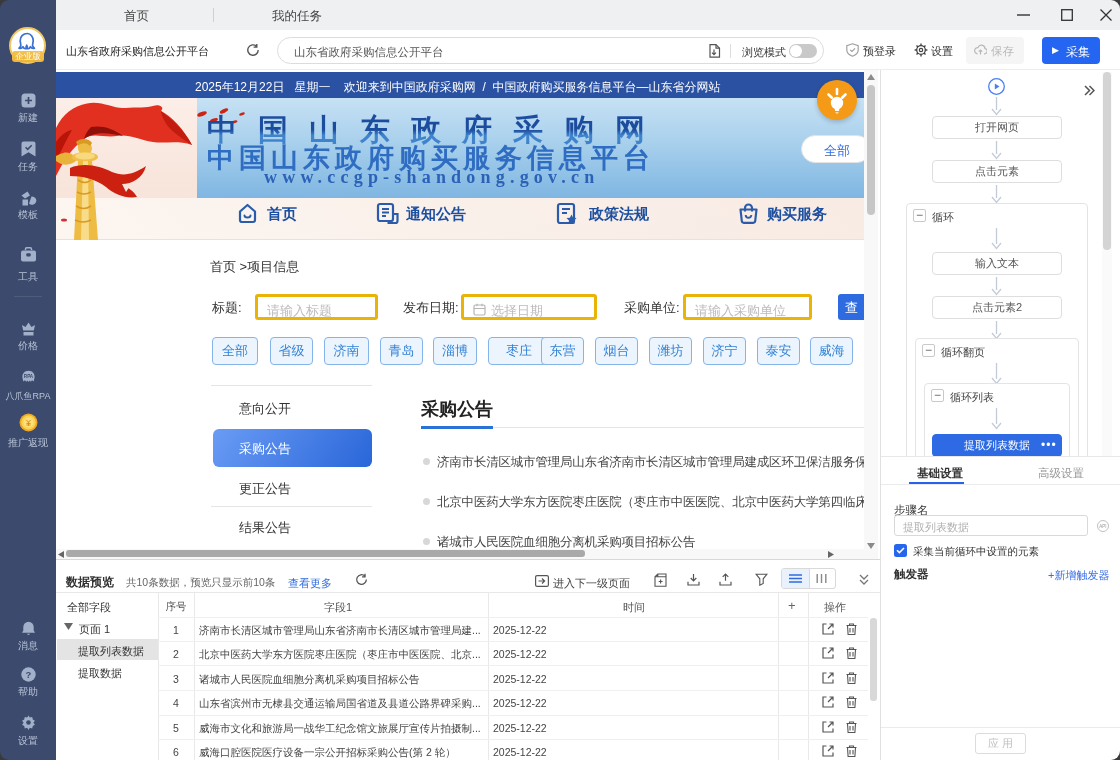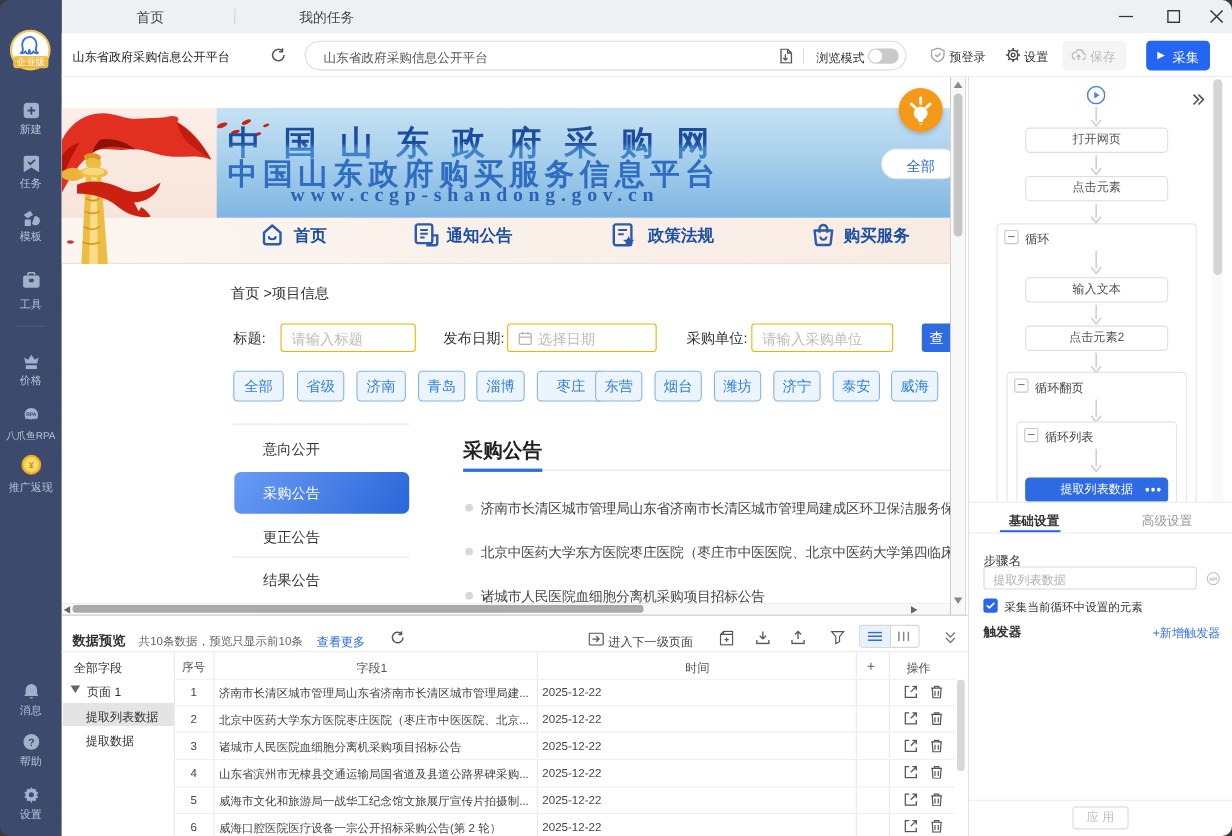--- a/index.html
+++ b/index.html
@@ -20,21 +20,21 @@
 .flowbox{position:absolute;left:51px;width:130px;height:23px;border:1px solid #dedede;border-radius:4px;background:#fff;font-size:11px;color:#555;text-align:center;line-height:21px;}
 .grp{position:absolute;border:1px solid #e4e4e4;border-radius:4px;background:#fff;}
 .minus{position:absolute;left:6px;top:5px;width:13px;height:13px;border:1px solid #c9c9c9;border-radius:2px;color:#666;font-size:12px;line-height:10px;text-align:center;background:#fff;}
 .grpt{position:absolute;left:25px;top:6px;font-size:11px;color:#444;}
 .fbtn{position:absolute;top:267px;height:28px;background:#ecf5fd;border:1px solid #85b4e8;border-radius:4px;font-size:13px;color:#3181d6;text-align:center;line-height:26px;}
 .mitem{position:absolute;font-size:13px;color:#333;}
 .bullet{position:absolute;width:7px;height:7px;border-radius:50%;background:#d8d8d8;}
 .litem{position:absolute;font-size:12.5px;color:#444;white-space:nowrap;letter-spacing:-0.2px;}
 .navt{position:absolute;top:7px;font-size:15px;font-weight:bold;color:#1d4fa0;}
 .slabel{position:absolute;font-size:13px;color:#333;}
-.sinput{position:absolute;top:224px;height:26px;border:1px solid #eab308;border-radius:3px;background:#fff;}
+.sinput{position:absolute;top:224px;height:26px;border:3px solid #eab308;border-radius:3px;background:#fff;}
 .ph{position:absolute;left:9px;top:5px;font-size:13px;color:#bbb;}
 .tdiv{position:absolute;width:1px;background:#e9e9e9;}
 .rrow{position:absolute;left:102px;width:710px;height:1px;background:#efefef;}
 .rnum{position:absolute;left:102px;width:36px;text-align:center;font-size:10.5px;color:#444;}
 .rtxt{position:absolute;left:143px;font-size:10.5px;color:#444;white-space:nowrap;overflow:hidden;width:286px;display:block;}
 .rdate{position:absolute;left:437px;font-size:10.5px;color:#444;}
 </style>
 </head>
 <body>
 <div id="app">
@@ -164,20 +164,23 @@
         </svg>
     <span style="position:absolute;left:25px;top:7px;font-size:11.5px;color:#b8b8b8;">保存</span>
   </div>
   <div style="position:absolute;left:986px;top:7px;width:58px;height:27px;background:#2465f1;border-radius:4px;">
     <span style="position:absolute;left:10px;top:8px;color:#fff;font-size:9px;">▶</span>
     <span style="position:absolute;left:24px;top:7px;font-size:12px;color:#fff;">采集</span>
   </div>
 </div>
 
 <div id="page">
+  <div style="position:absolute;left:0;top:2px;width:808px;height:26px;background:#2b52a2;">
+    <span style="position:absolute;left:139px;top:7px;font-size:12px;color:#fff;">2025年12月22日&nbsp;&nbsp;&nbsp;星期一&nbsp;&nbsp;&nbsp;&nbsp;欢迎来到中国政府采购网&nbsp;&nbsp;/&nbsp;&nbsp;中国政府购买服务信息平台—山东省分网站</span>
+  </div>
   <div style="position:absolute;left:0;top:28px;width:808px;height:142px;background:linear-gradient(180deg,#fceee8,#f7e4da 70%,#f6e8df);overflow:hidden;">
     <div style="position:absolute;left:141px;top:0;width:667px;height:100px;background:linear-gradient(180deg,#c6e1f4 0%,#a8d0ec 45%,#7fb6e2 100%);"></div>
     <div style="position:absolute;left:0;top:100px;width:808px;height:42px;background:linear-gradient(90deg,rgba(253,248,244,.85),rgba(248,236,229,.85));border-bottom:1px solid #eee0d8;"></div>
     <svg class="abs" style="left:0px;top:0px;" width="212" height="142" viewBox="0 0 212 142">
       <path d="M0 30 C7 16 17 8 31 5.5 C46 2.5 57 11 69 10 C81 9 91 10 97 8 C103 6 109 9 105 13 C115 18 127 30 136 47 C121 42 109 46 97 44 C83 42 73 36 61 38 C47 40 37 34 28 41 C17 49 8 62 0 78 Z" fill="#e23020"></path>
       <path d="M28 41 C41 32 55 36 67 38 C57 30 45 27 35 29 C31 33 29 37 28 41 Z" fill="#8f1008"></path>
       <path d="M105 13 C117 22 128 32 136 47 C127 41 117 35 111 27 C108 22 105 17 105 13 Z" fill="#c01d10"></path>
       <path d="M0 44 C5 37 10 33 16 32 C11 41 5 52 0 64 Z" fill="#b81508"></path>
       <ellipse cx="146" cy="16" rx="5" ry="2" fill="#cc2312" transform="rotate(-20 146 16)"></ellipse>
       <ellipse cx="158" cy="22" rx="4" ry="1.6" fill="#cc2312" transform="rotate(-15 158 22)"></ellipse>

